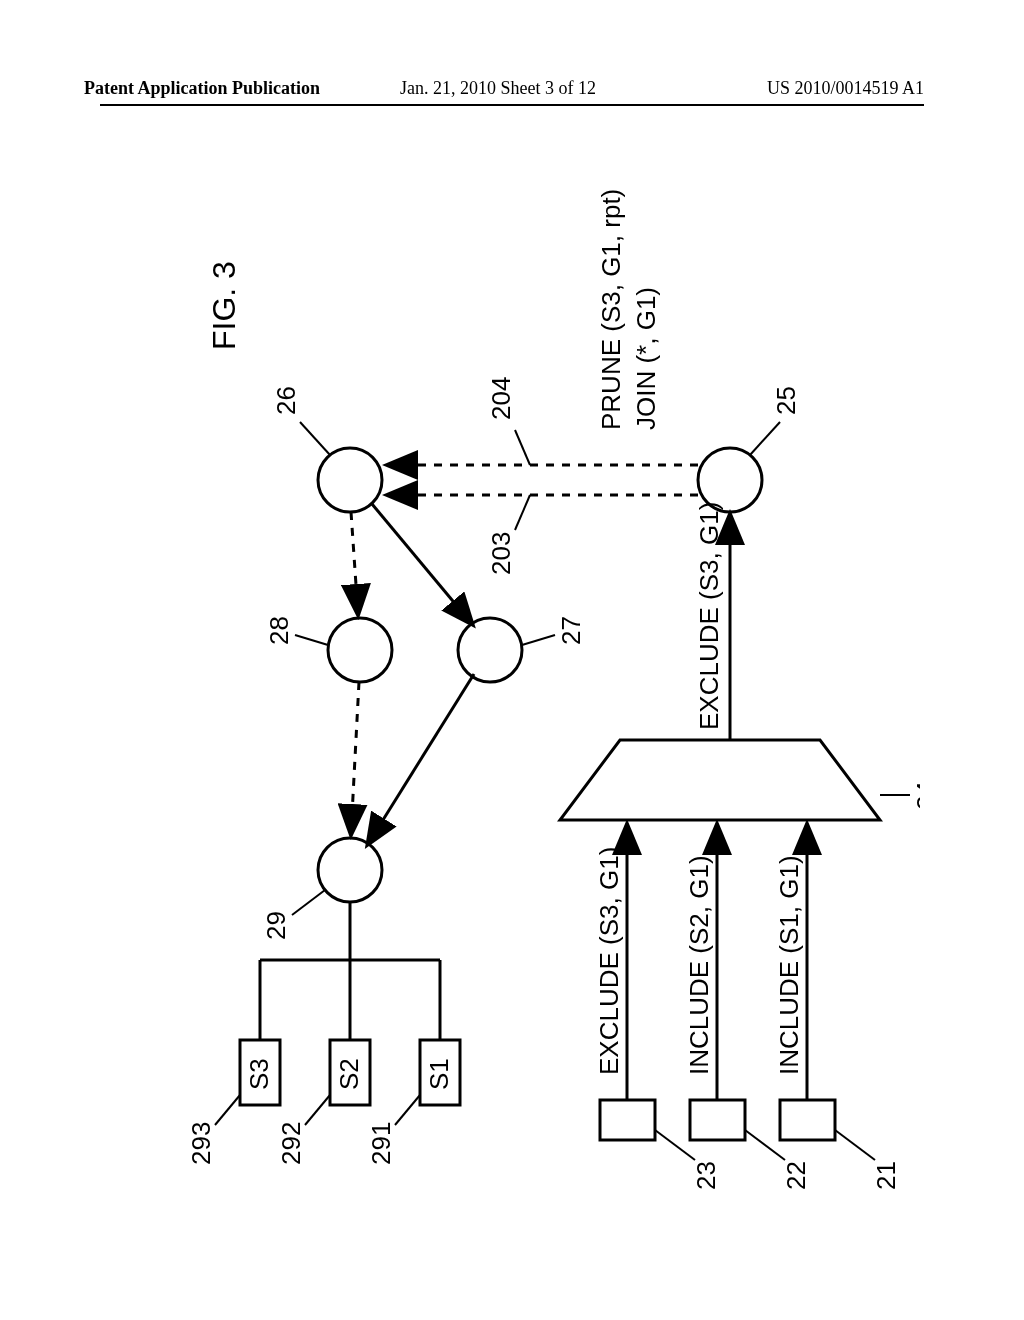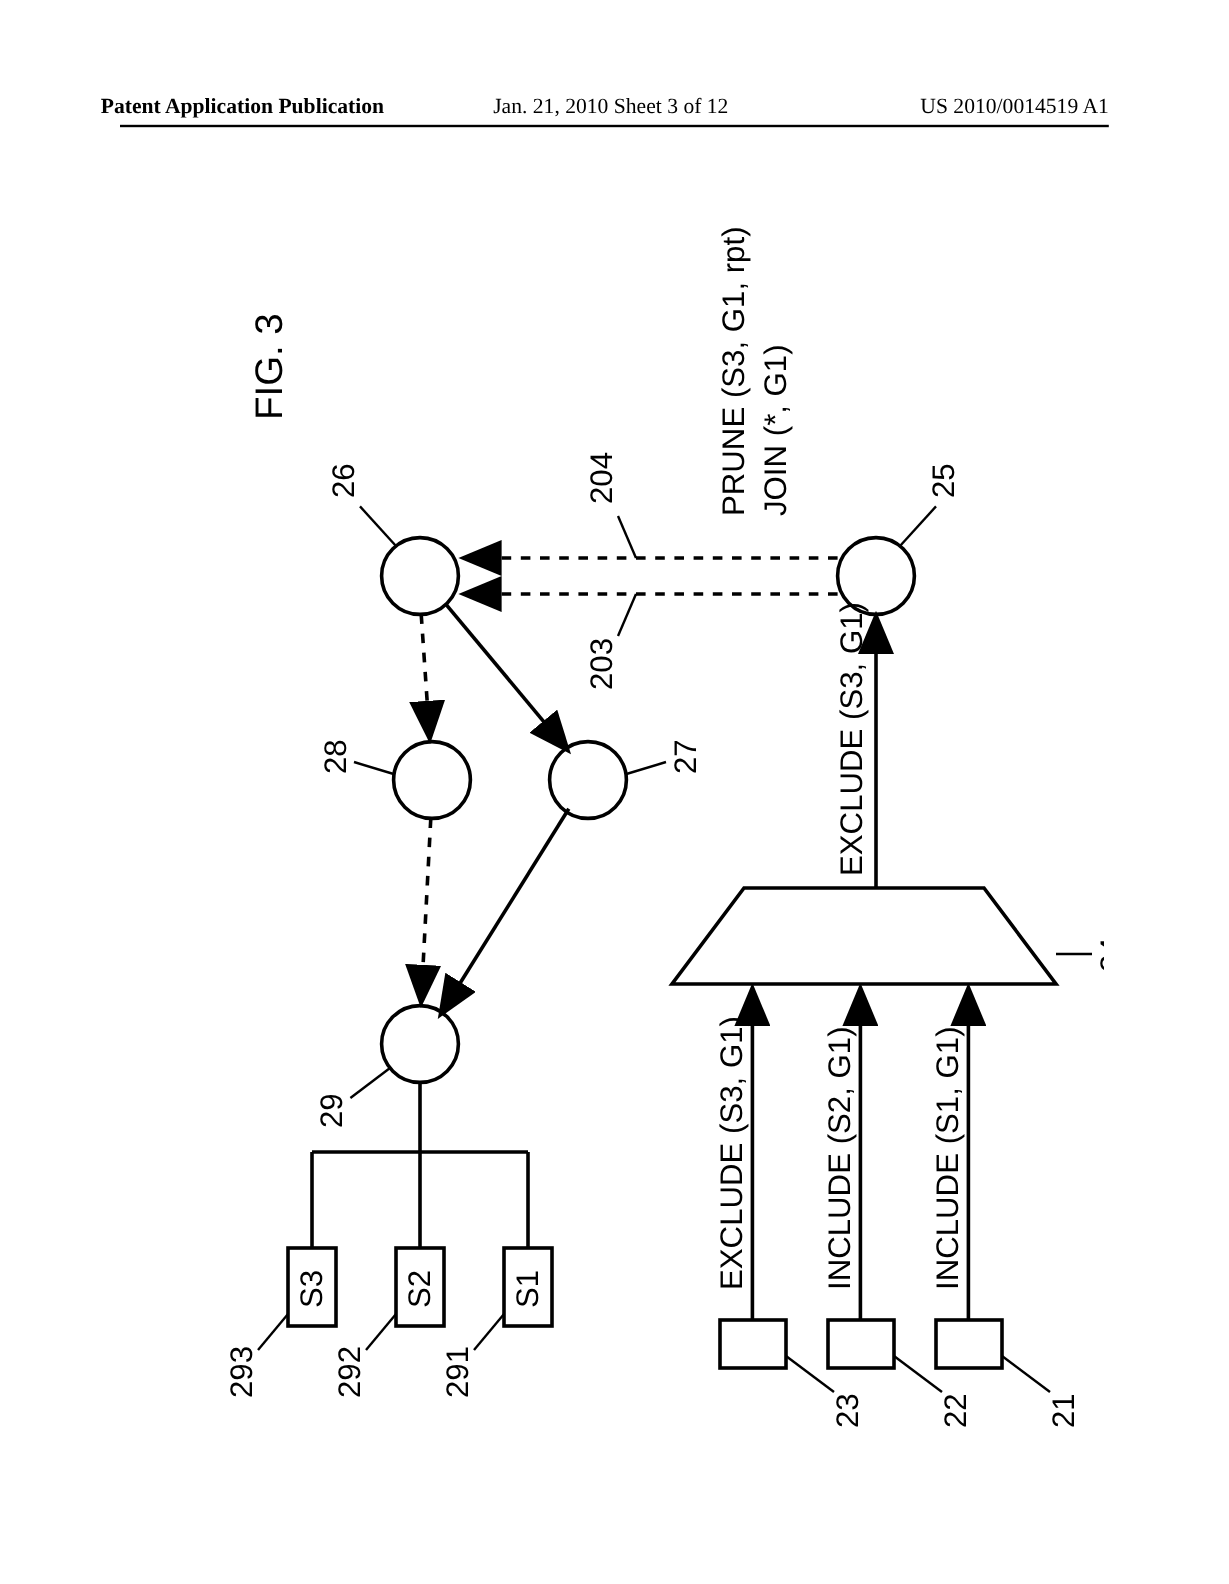--- a/index.html
+++ b/index.html
@@ -19,21 +19,21 @@
   padding: 0 100px;
   font-size: 18px;
 }
 .header-left {
   position: absolute;
   left: 84px;
   font-weight: bold;
 }
 .header-center {
   position: absolute;
-  left: 411px;
+  left: 400px;
 }
 .header-right {
   position: absolute;
   right: 100px;
   margin-left: 24px;
 }
 .header-line {
   position: absolute;
   top: 104px;
   left: 100px;

